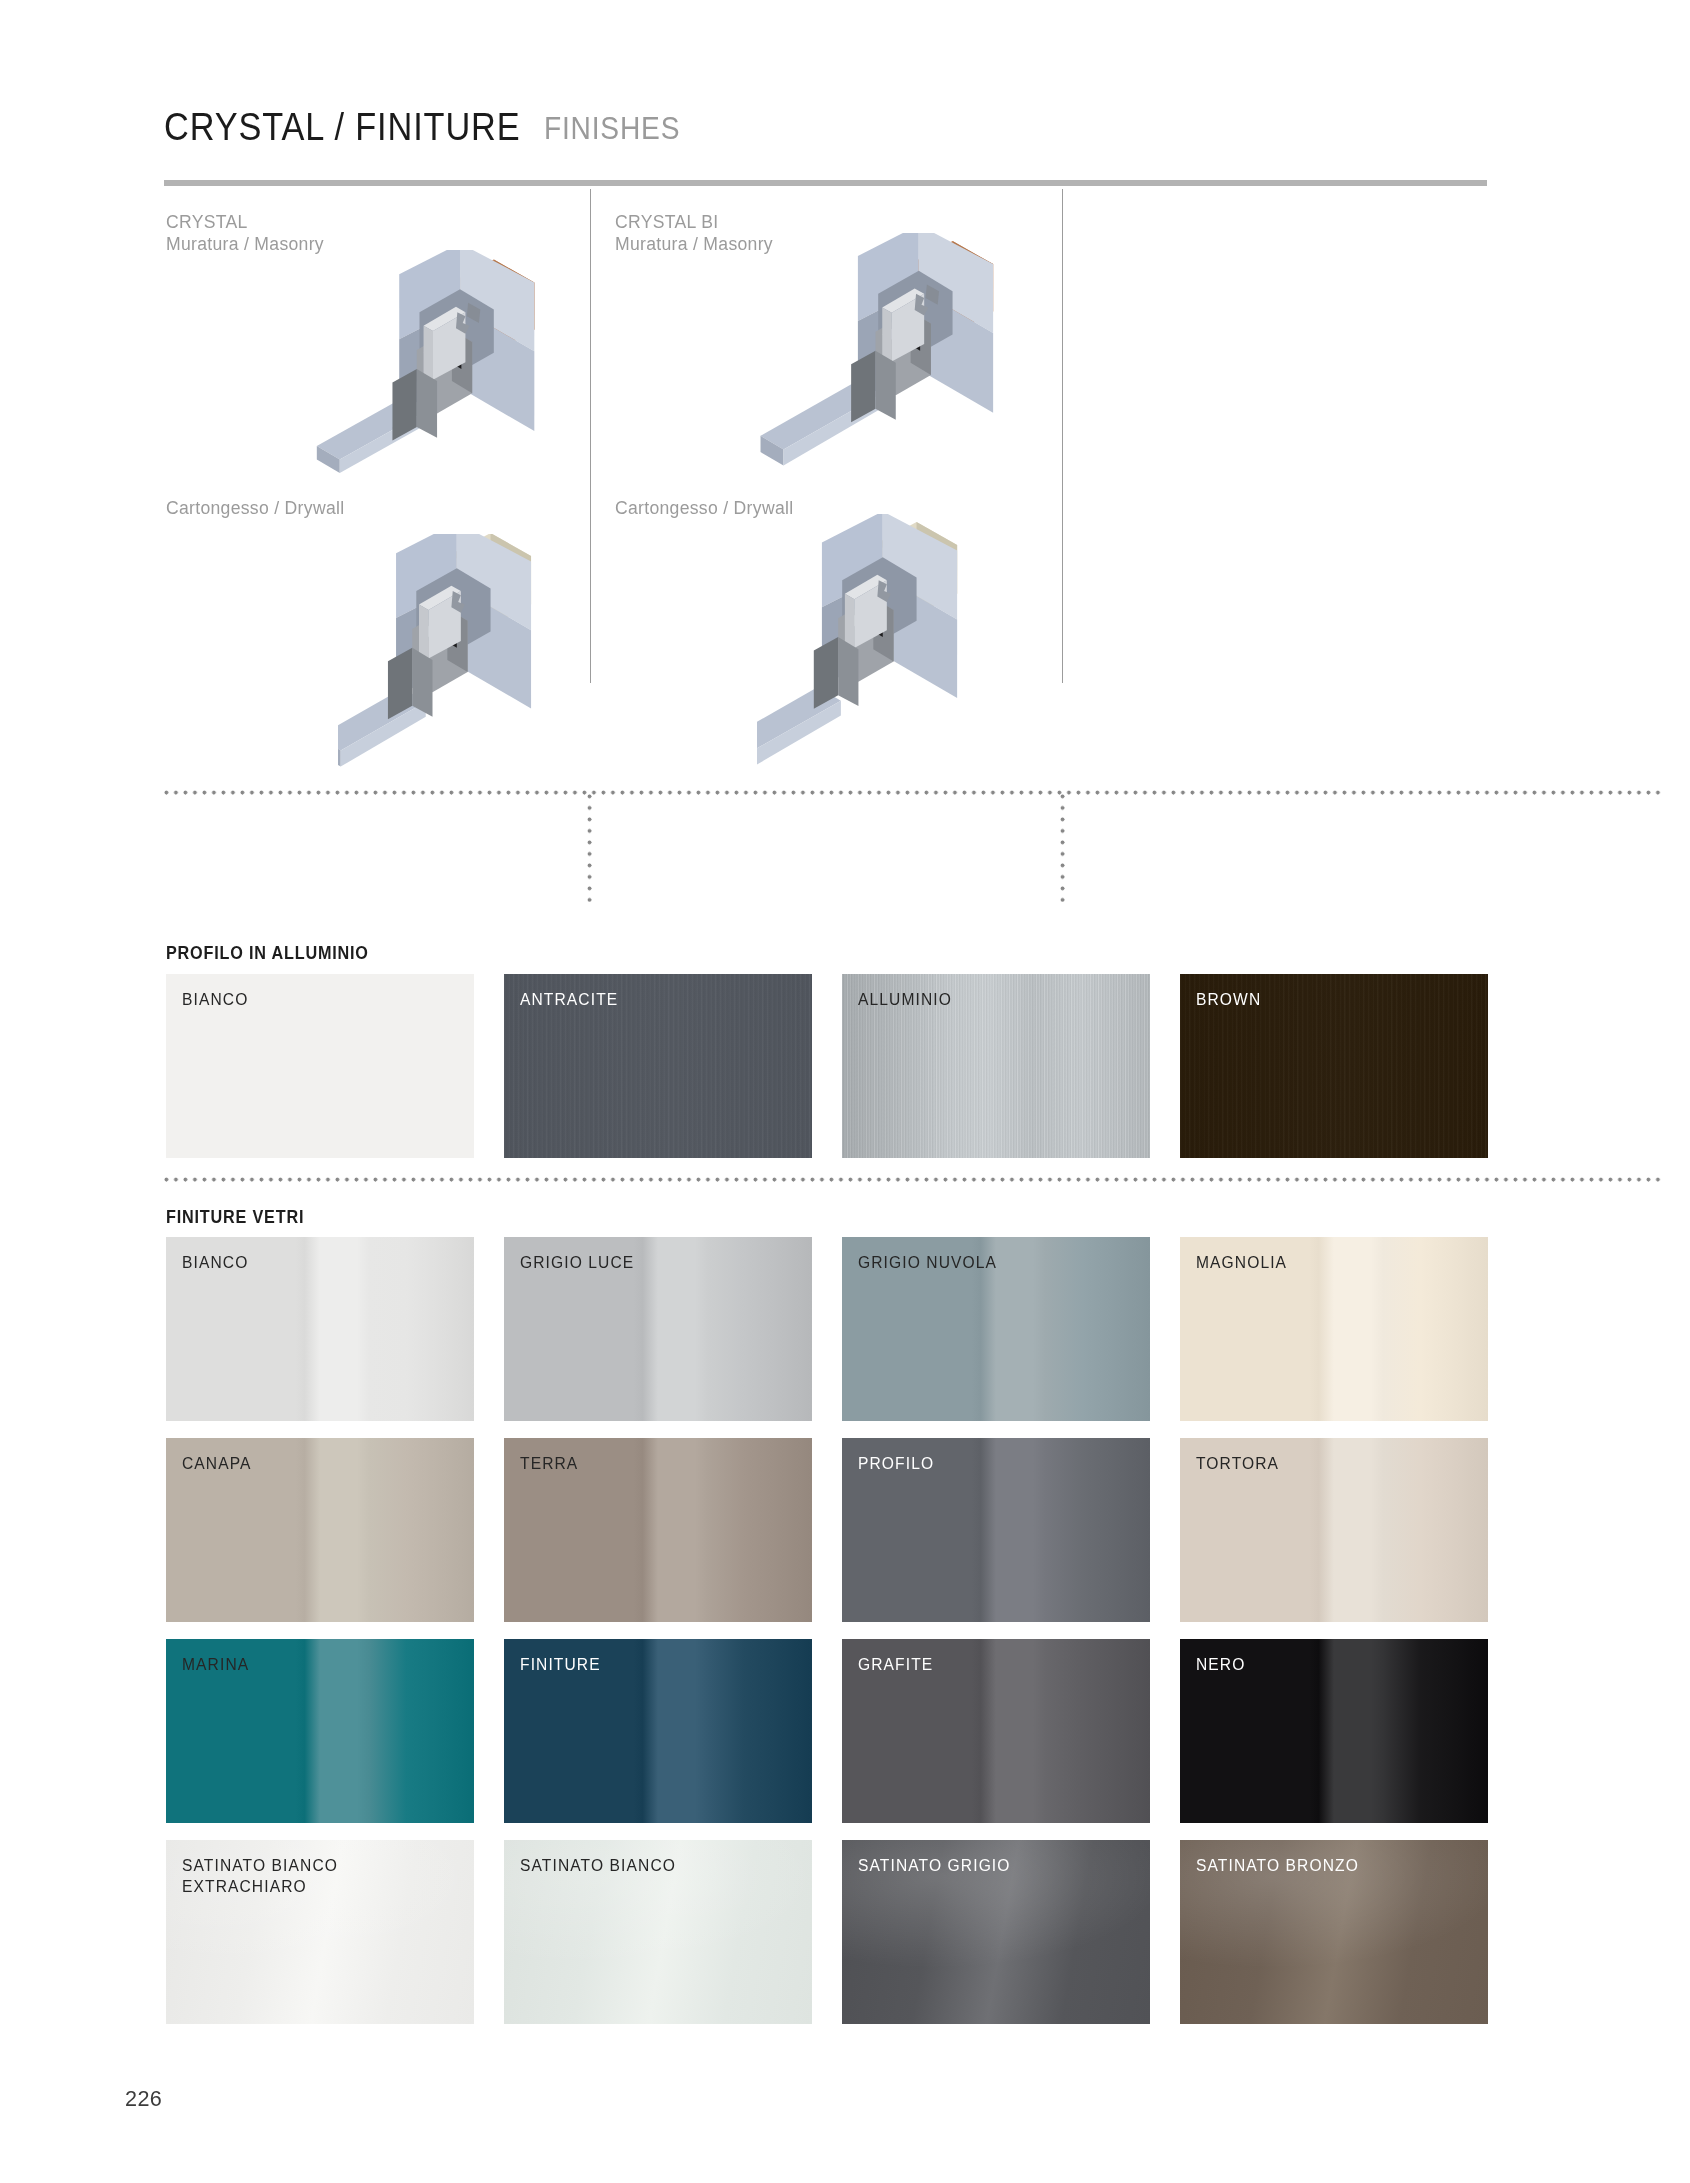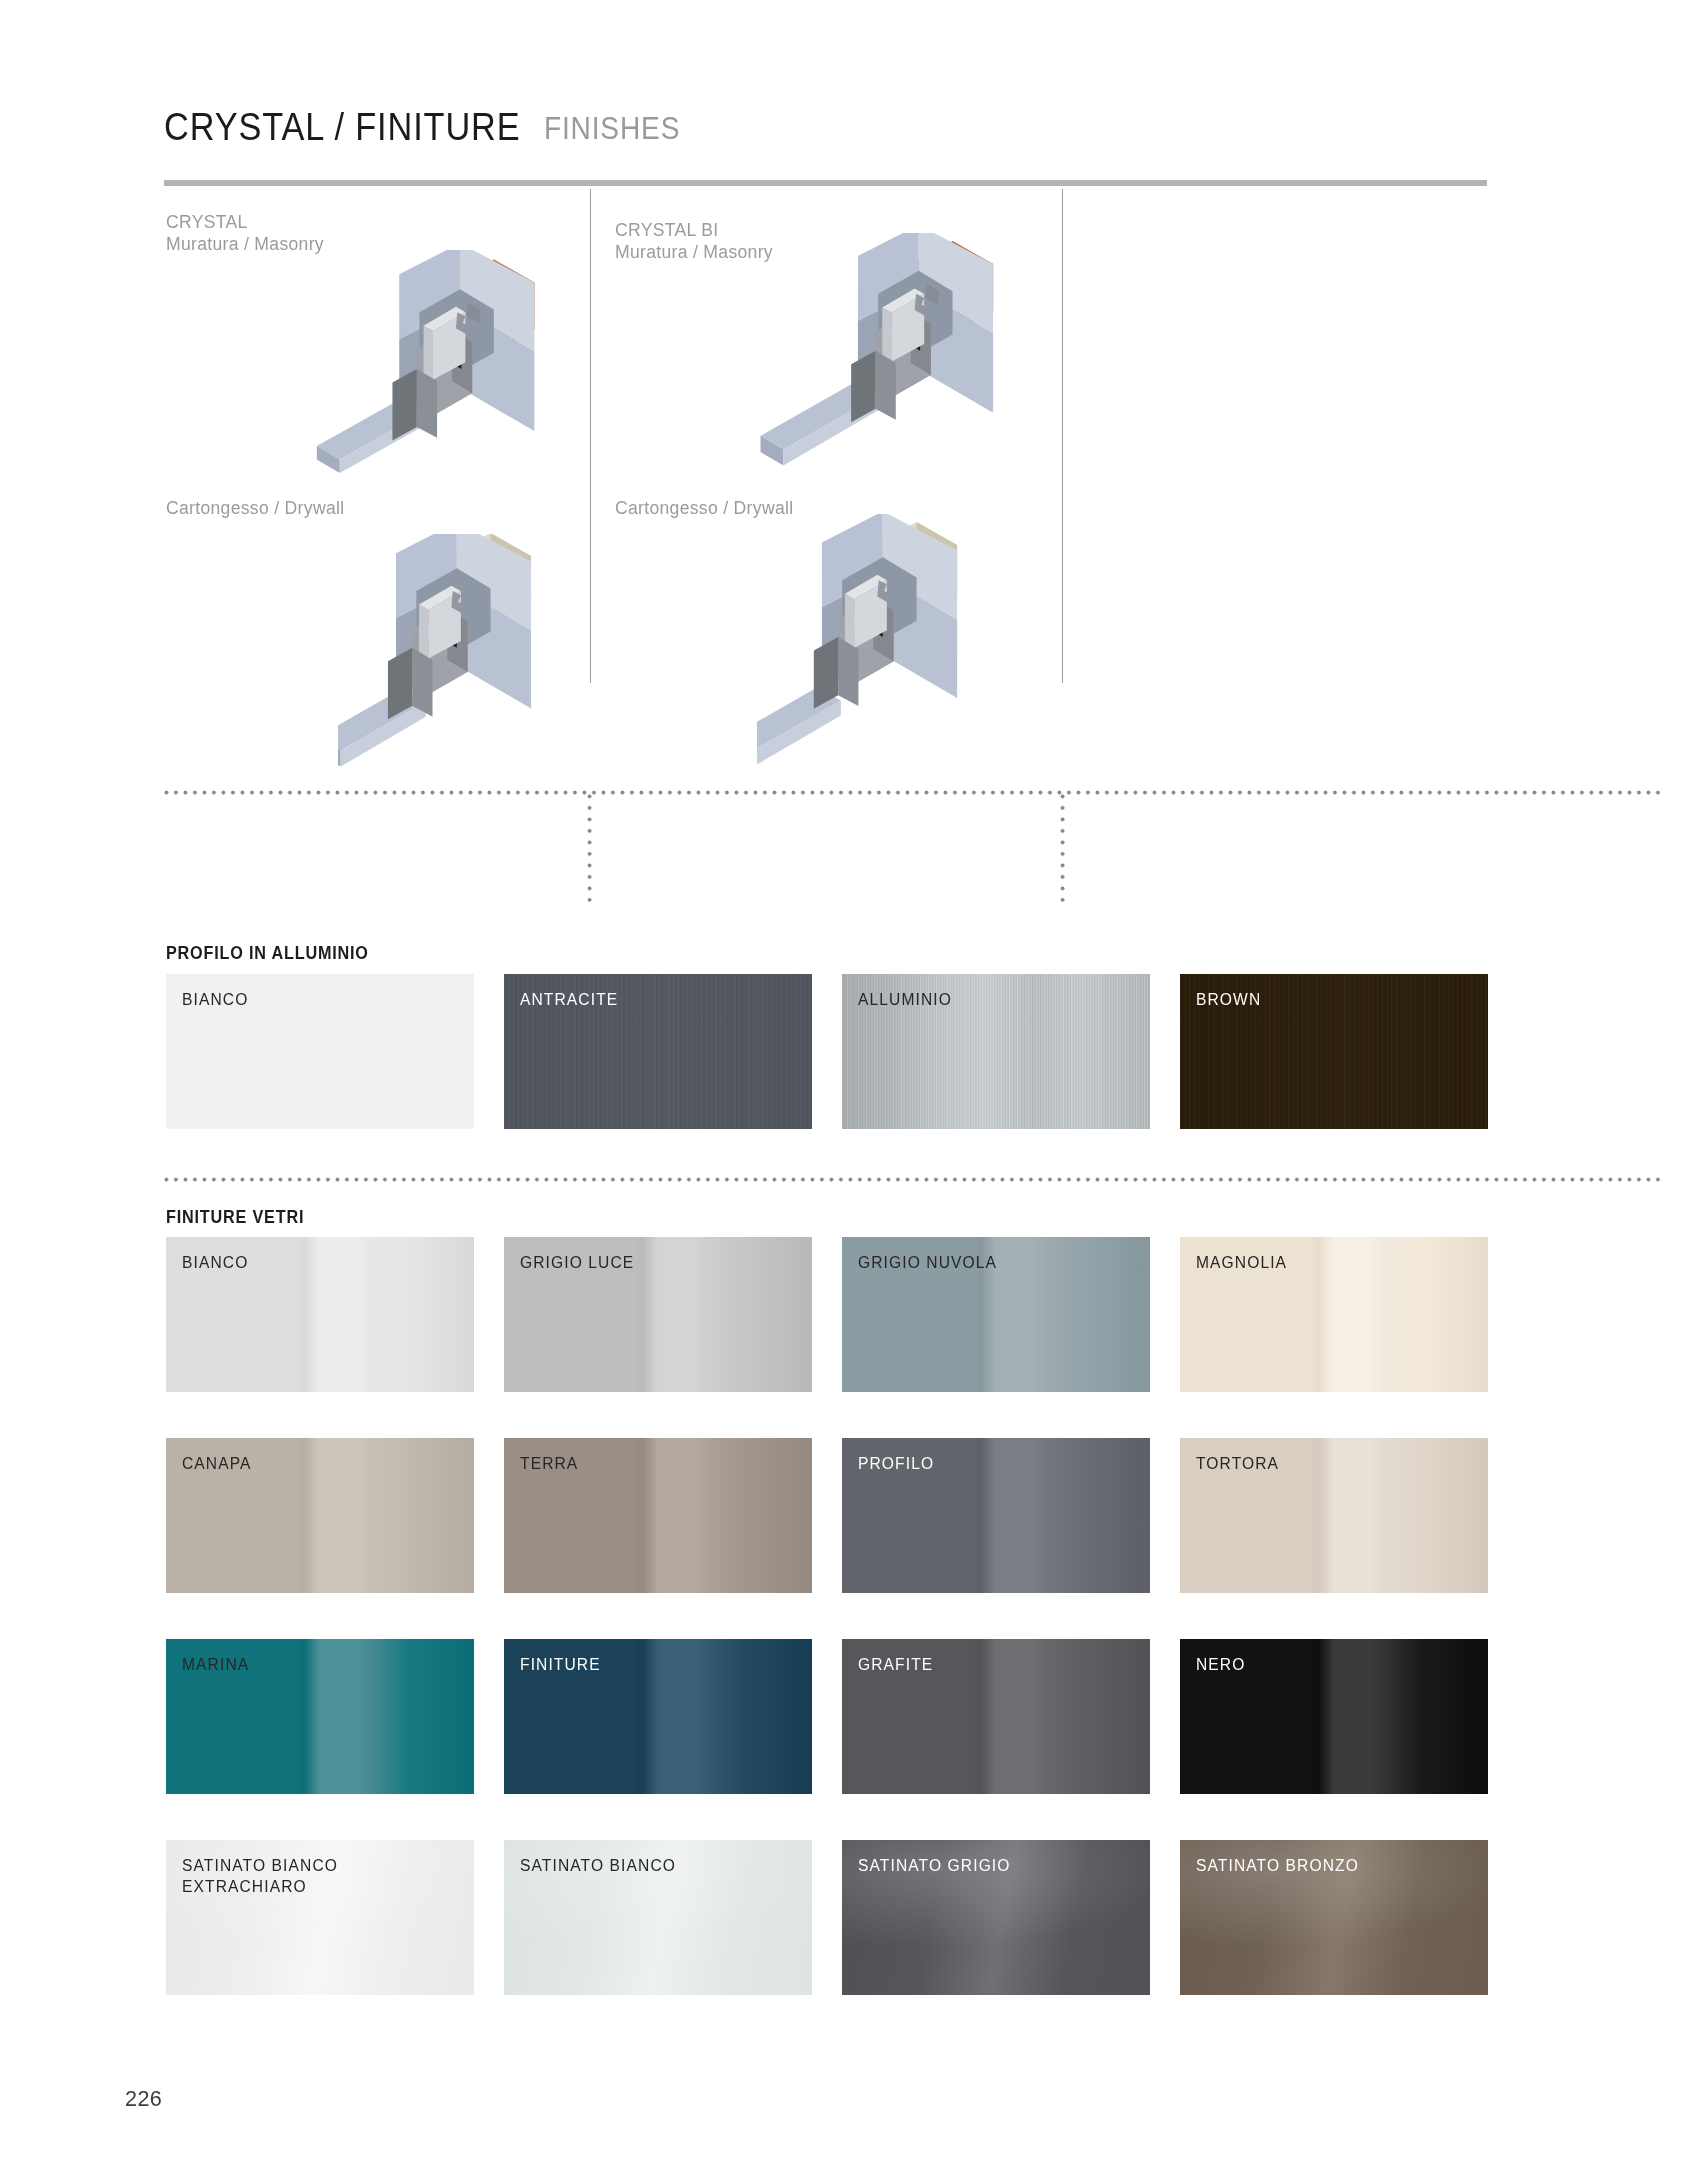--- a/index.html
+++ b/index.html
@@ -79,21 +79,21 @@
     color: #9b9b9b;
     font-size: 17.6px;
     line-height: 22px;
     letter-spacing: 0.3px;
     white-space: nowrap;
   }
   .diag-label .l1 { display: block; }
   .diag-label .l2 { display: block; text-align: center; }
 
   .lbl-c1-top  { left: 166px; top: 211px; }
-  .lbl-c2-top  { left: 615px; top: 211px; margin-top: 8px; }
+  .lbl-c2-top  { left: 615px; top: 211px; }
   .lbl-c1-bot  { left: 166px; top: 497px; }
   .lbl-c2-bot  { left: 615px; top: 497px; }
 
   
   .render {
     position: absolute;
   }
   .render svg { display: block; }
 
   
@@ -136,21 +136,21 @@
     display: grid;
     grid-template-columns: repeat(4, 308px);
     column-gap: 30px;
   }
   #alu-grid   { left: 166px; top: 974px; grid-template-rows: 184px; }
   #glass-grid { left: 166px; top: 1237px; grid-template-rows: repeat(4, 184px); row-gap: 17px; }
 
   .swatch {
     position: relative;
     width: 308px;
-    height: 155px;
+    height: 184px;
     overflow: hidden;
   }
   .swatch-label {
     position: absolute;
     left: 16px;
     top: 15px;
     font-size: 15.6px;
     letter-spacing: 1.1px;
     line-height: 21px;
     white-space: pre-line;

